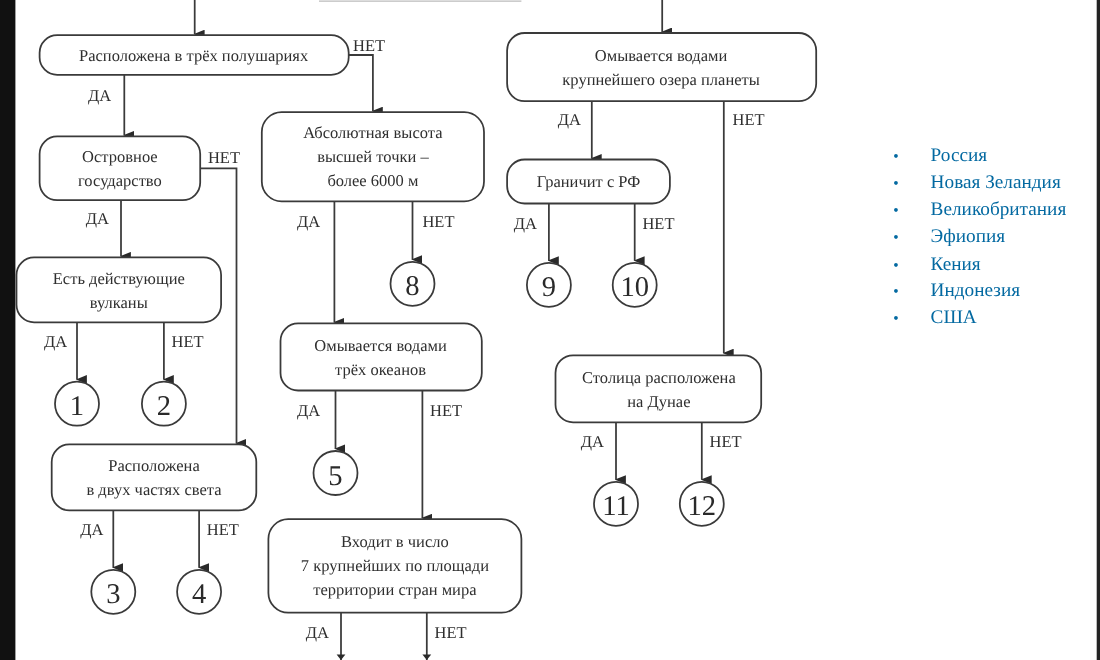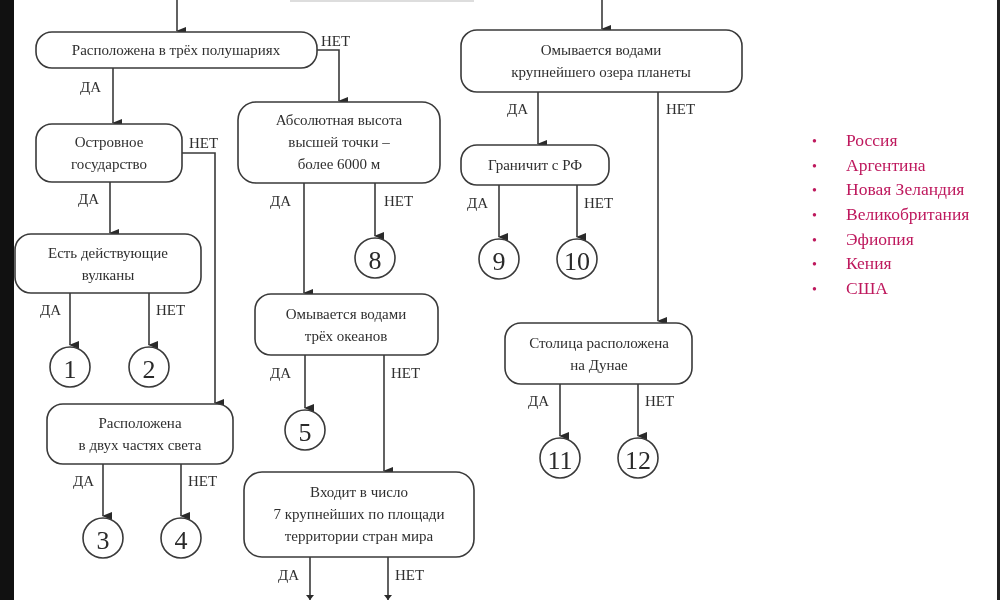--- a/index.html
+++ b/index.html
@@ -8,21 +8,21 @@
   .frame-left { position:absolute; left:0; top:0; width:14px; height:600px; background:#111111; }
   .frame-right { position:absolute; right:0; top:0; width:3px; height:600px; background:#222222; }
   svg#flow { position:absolute; left:0; top:0; }
   .box rect { fill:#ffffff; stroke:#3a3a3a; stroke-width:1.6; }
   .node-text { font-family:"Liberation Serif","DejaVu Serif",serif; font-size:15px; fill:#2f2f2f; text-anchor:middle; }
   .edge { stroke:#3a3a3a; stroke-width:1.6; fill:none; }
   .lbl { font-family:"Liberation Serif","DejaVu Serif",serif; font-size:15px; fill:#2f2f2f; }
   .leaf circle { fill:#ffffff; stroke:#3a3a3a; stroke-width:1.6; }
   .leaf text { font-family:"Liberation Serif","DejaVu Serif",serif; font-size:26px; fill:#2a2a2a; text-anchor:middle; dominant-baseline:central; }
   .country-list { position:absolute; left:812px; top:128px; margin:0; padding:0; list-style:none; }
-  .country-list li { font-size:17.5px; line-height:24.7px; height:24.7px; color:#be185d; white-space:nowrap; }
+  .country-list li { font-size:17.5px; line-height:24.7px; height:24.7px; color:#0369a1; white-space:nowrap; }
   .country-list .bullet { display:inline-block; width:34px; font-size:14px; }
 </style>
 </head>
 <body>
 
 <div class="frame-left"></div>
 <div class="frame-right"></div>
 
 <svg id="flow" width="1000" height="600">
   <defs>
@@ -172,19 +172,19 @@
       <circle cx="638" cy="458" r="20"></circle>
       <text x="638" y="460">12</text>
     </g>
 
   <path d="M306,595 L314,595 L310,600 Z" fill="#2a2a2a"></path>
   <path d="M384,595 L392,595 L388,600 Z" fill="#2a2a2a"></path>
 </svg>
 
 <ul class="country-list">
     <li><span class="bullet">•</span><span>Россия</span></li>
-    <li><span class="bullet">•</span><span>Аргентина</span></li>
     <li><span class="bullet">•</span><span>Новая Зеландия</span></li>
     <li><span class="bullet">•</span><span>Великобритания</span></li>
     <li><span class="bullet">•</span><span>Эфиопия</span></li>
     <li><span class="bullet">•</span><span>Кения</span></li>
+    <li><span class="bullet">•</span><span>Индонезия</span></li>
     <li><span class="bullet">•</span><span>США</span></li>
   </ul>
 
 </body></html>

